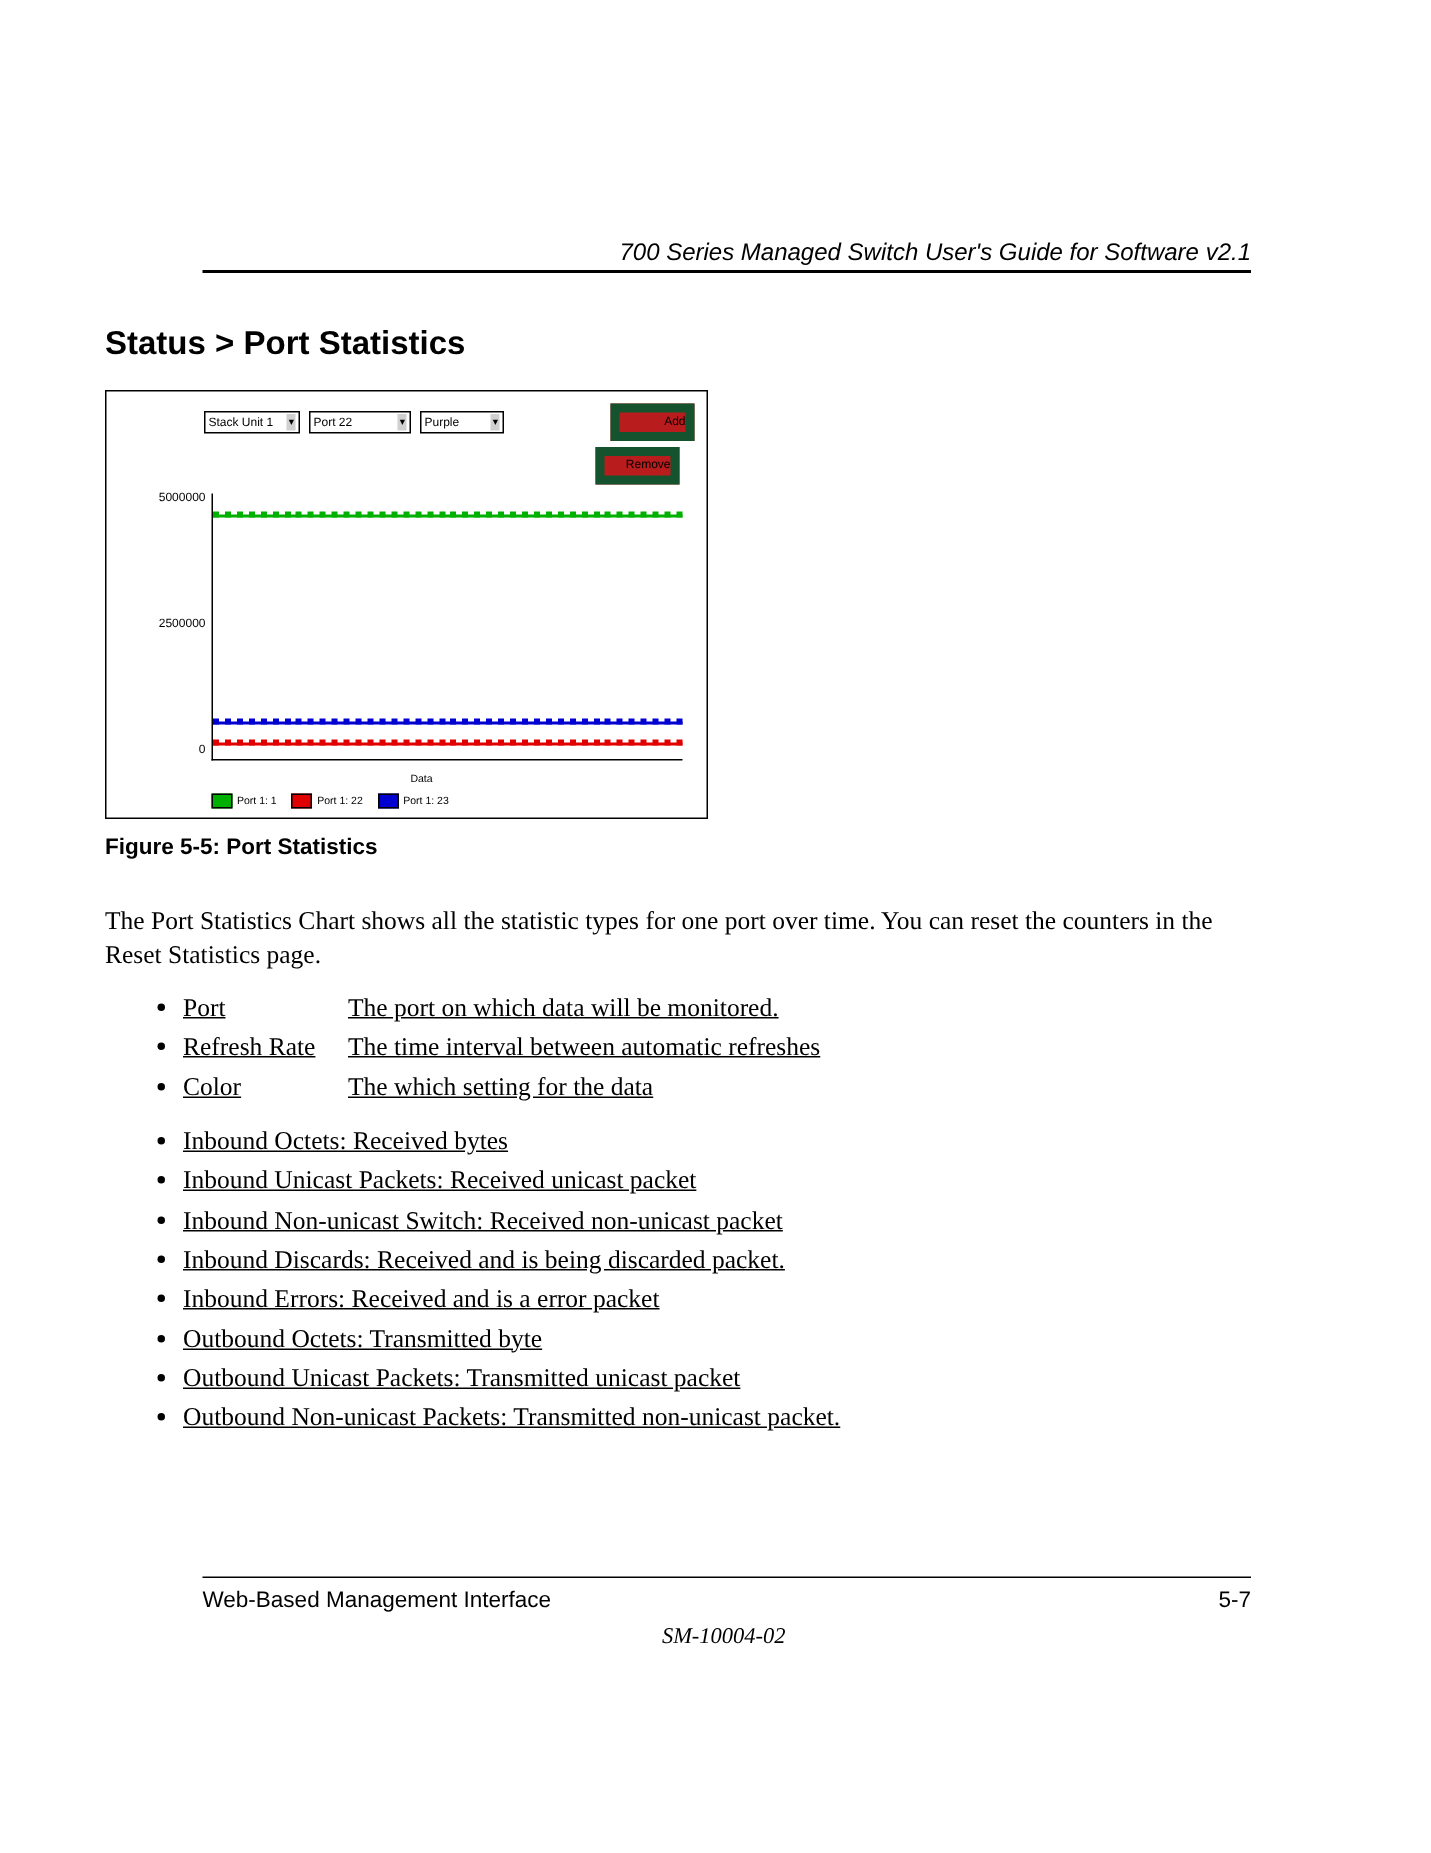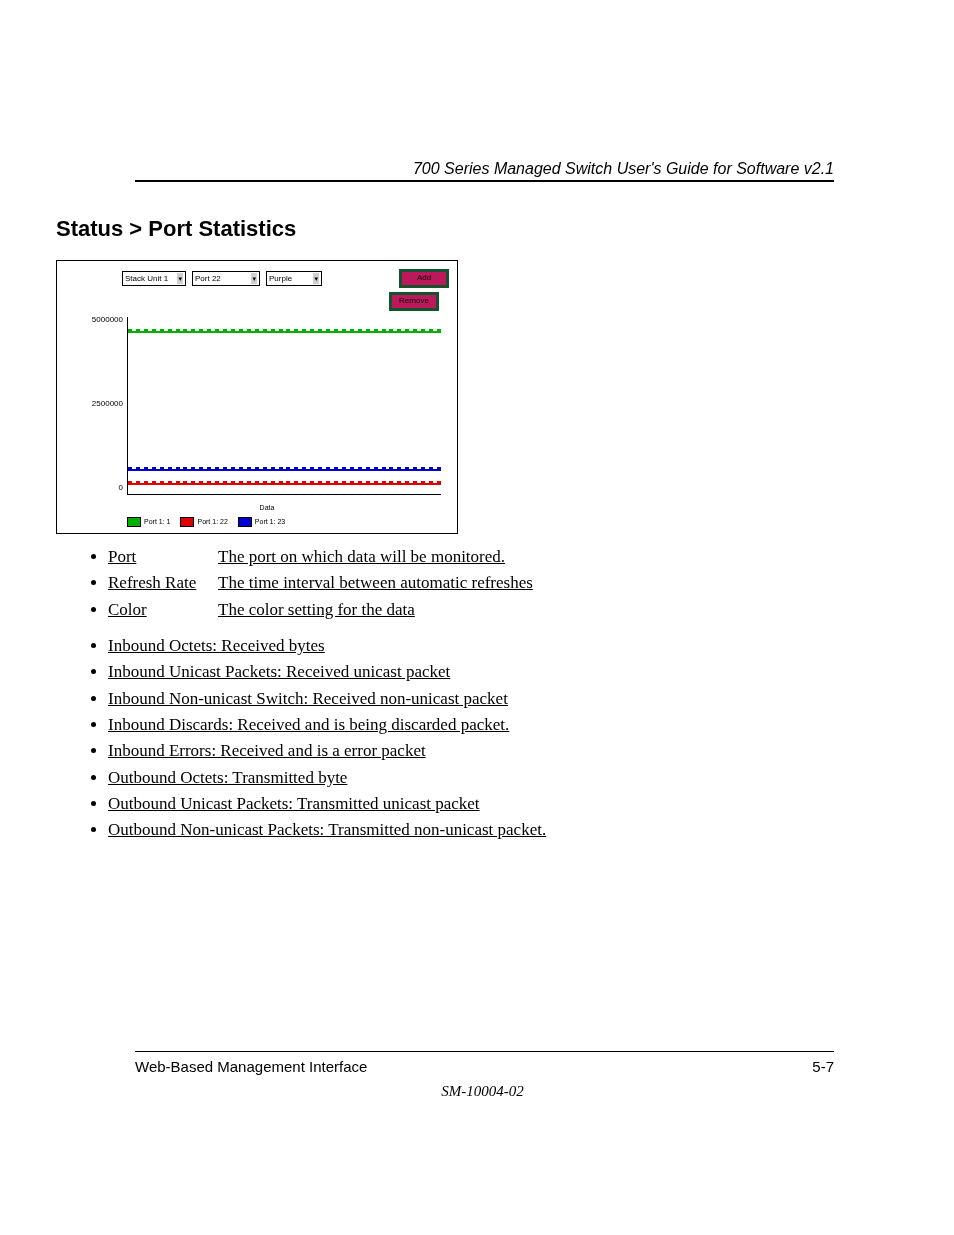--- a/index.html
+++ b/index.html
@@ -7,21 +7,21 @@
     padding: 0;
     background: #fff;
     font-family: "Times New Roman", Times, serif;
     color: #000;
   }
   .page {
     width: 954px;
     height: 1235px;
     position: relative;
     box-sizing: border-box;
-    padding: 160px 120px 0 56px;
+    padding: 160px 120px 0 70px;
   }
   .running-header {
     position: absolute;
     top: 160px;
     right: 120px;
     font-style: italic;
     font-family: Arial, Helvetica, sans-serif;
     font-size: 16px;
   }
   .header-rule {
@@ -66,27 +66,27 @@
     align-items: center;
     justify-content: space-between;
   }
   .sel .arrow {
     font-size: 7px;
     margin-left: 2px;
     background:#d0d0d0;
     padding:0 1px;
   }
   .btn {
-    border: 3px solid #14532d;
+    border: 6px solid #14532d;
     font-size: 8px;
     width: 44px;
     height: 13px;
     line-height: 11px;
-    text-align: center;
-    background: #be185d;
+    text-align: right;
+    background: #b91c1c;
   }
   .listbox {
     border: 1px solid #000;
     width: 155px;
     height: 56px;
     font-size: 8px;
     padding: 1px 2px;
     line-height: 10px;
     background: #fff;
   }
@@ -389,39 +389,41 @@
       </div>
       <div class="xlabel-data">Data</div>
     </div>
     <div class="legend">
       <span><span class="swatch" style="background:#00b000"></span><span>Port 1: 1</span></span>
       <span><span class="swatch" style="background:#e00000"></span><span>Port 1: 22</span></span>
       <span><span class="swatch" style="background:#0000d0"></span><span>Port 1: 23</span></span>
     </div>
   </div>
 
-
+  <div class="figure-caption">Figure 5-5:  Port Statistics</div>
+
+  <div class="body-text">The Port Statistics Chart shows all the statistic types for one port over time.  You can reset the counters in the Reset Statistics page.</div>
 
   <ul class="bullets">
     <li>
         <div class="def-row">
           <span class="def-term">Port</span>
           <span>The port on which data will be monitored.</span>
         </div>
       </li>
     <li>
         <div class="def-row">
           <span class="def-term">Refresh Rate</span>
           <span>The time interval between automatic refreshes</span>
         </div>
       </li>
     <li>
         <div class="def-row">
           <span class="def-term">Color</span>
-          <span>The color setting for the data</span>
+          <span>The which setting for the data</span>
         </div>
       </li>
   </ul>
 
 
   <ul class="bullets">
     <li>Inbound Octets: Received bytes</li>
     <li>Inbound Unicast Packets: Received unicast packet</li>
     <li>Inbound Non-unicast Switch: Received non-unicast packet</li>
     <li>Inbound Discards: Received and is being discarded packet.</li>

